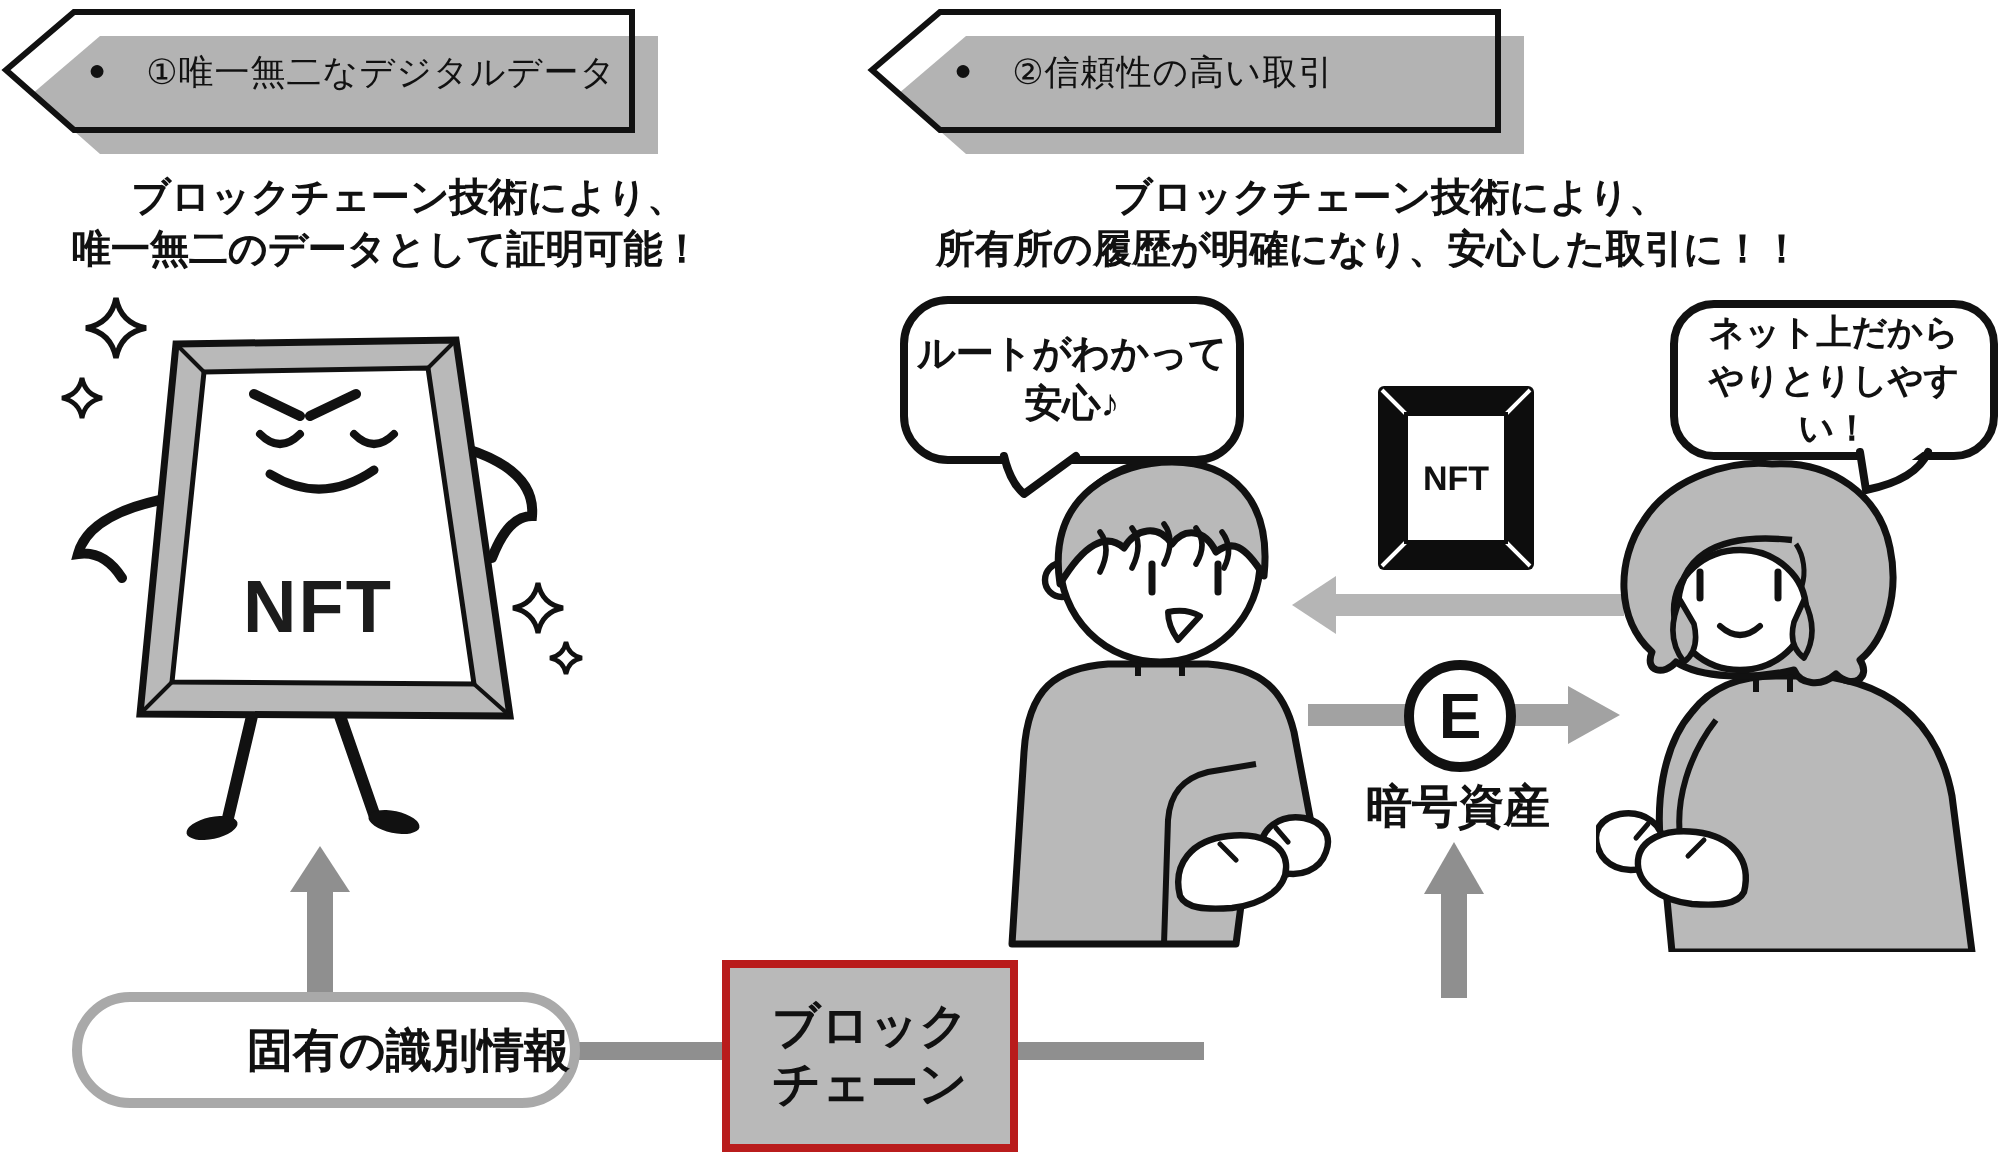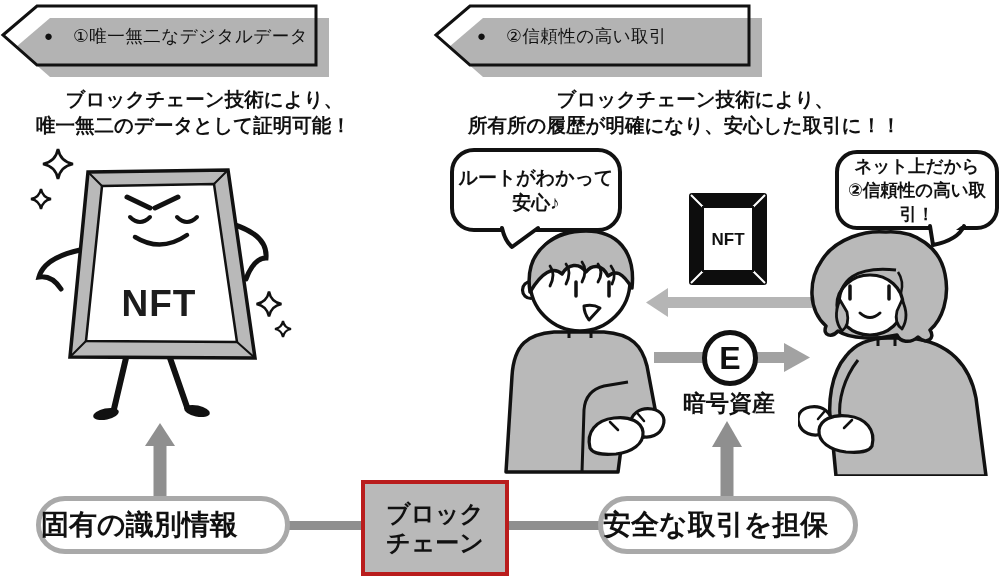--- a/index.html
+++ b/index.html
@@ -23,21 +23,21 @@
                font-weight:bold;text-align:center;}
 
   
   .e-circle{left:702px;top:330px;width:56px;height:56px;box-sizing:border-box;border:5px solid #111;
             border-radius:50%;background:#fff;display:flex;align-items:center;justify-content:center;
             font-size:32px;font-weight:bold;}
   .crypto-label{left:676px;top:388px;width:106px;text-align:center;font-size:23px;font-weight:bold;}
 
   
   .pill{box-sizing:border-box;height:58px;border:5px solid #a9a9a9;border-radius:30px;background:#fff;
-        display:flex;align-items:center;justify-content:flex-start;font-size:28px;font-weight:bold;}
+        display:flex;align-items:center;justify-content:flex-end;font-size:23px;font-weight:bold;}
   .flow-box{left:361px;top:480px;width:148px;height:96px;box-sizing:border-box;border:4px solid #b91c1c;
             background:#b9b9b9;display:flex;flex-direction:column;align-items:center;justify-content:center;
             font-size:24px;font-weight:bold;line-height:29px;}
 </style>
 </head>
 <body>
 
 <div id="canvas">
 
   <svg class="abs" style="left:0;top:0;" width="1002" height="579" viewBox="0 0 1002 579">
@@ -176,21 +176,21 @@
   </div>
 
   <div class="abs" style="left:834px;top:148px;width:168px;height:106px;">
     <svg width="168" height="106" viewBox="0 0 168 106">
       <rect x="3" y="4" width="160" height="76" rx="20" fill="#fff" stroke="#111" stroke-width="4"></rect>
       <polygon points="96,76 130,76 99,99" fill="#fff"></polygon>
       <path d="M130,78 Q124,92 99,97 L96,78" fill="none" stroke="#111" stroke-width="4" stroke-linecap="round" stroke-linejoin="round"></path>
     </svg>
     <div class="abs bubble-text" style="left:3px;top:4px;width:160px;height:76px;font-size:17.5px;line-height:24px;">
       <div>ネット上だから</div>
-      <div>②信頼性の高い取引！</div>
+      <div>やりとりしやすい！</div>
     </div>
   </div>
 
   <svg class="abs" style="left:688px;top:192px;" width="80" height="94" viewBox="0 0 80 94">
     <rect x="1" y="1" width="78" height="92" rx="3" fill="#0d0d0d"></rect>
     <path d="M3,3 L15,15 M77,3 L65,15 M77,91 L65,79 M3,91 L15,79" stroke="#fff" stroke-width="2"></path>
     <rect x="15" y="15" width="50" height="64" fill="#fff" stroke="#0d0d0d" stroke-width="2"></rect>
     <text x="40" y="53" text-anchor="middle" font-size="17" font-weight="bold" fill="#111">NFT</text>
   </svg>
 
@@ -201,17 +201,14 @@
 
   <div class="abs pill" style="left:36px;top:496px;width:254px;">
       <span>固有の識別情報</span>
     </div>
 
   <div class="abs flow-box">
     <div>ブロック</div>
     <div>チェーン</div>
   </div>
 
-  <div class="abs pill" style="left:598px;top:496px;width:260px;">
-      <span>安全な取引を担保</span>
-    </div>
 
 </div>
 
 </body></html>

